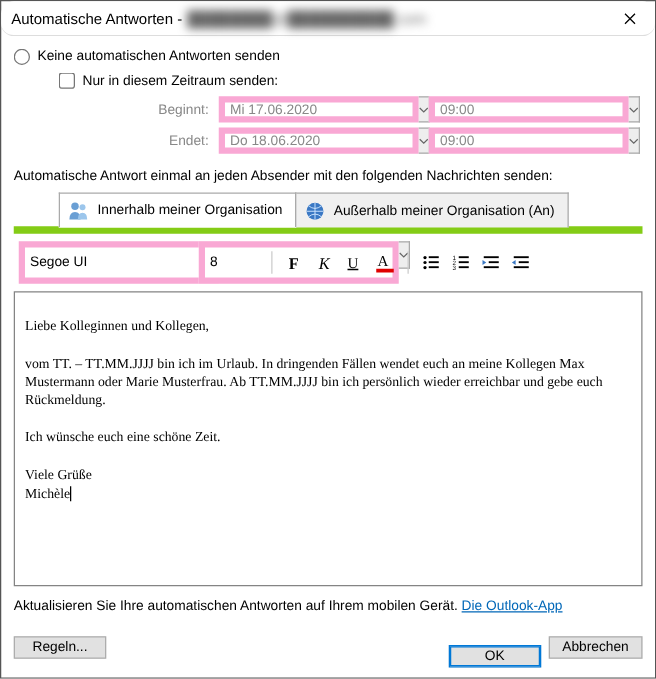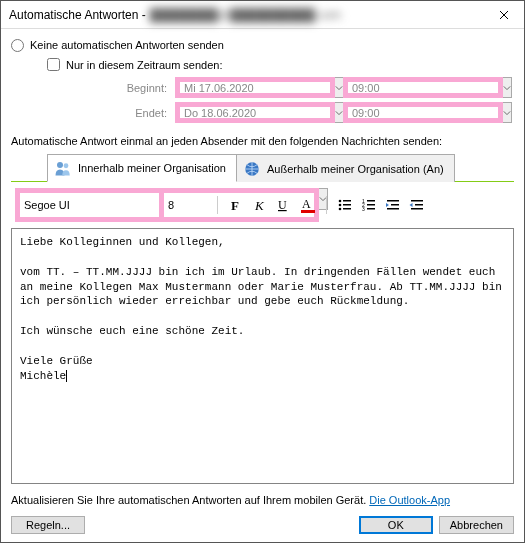--- a/index.html
+++ b/index.html
@@ -1,54 +1,54 @@
 <!DOCTYPE html>
 <html><head>
 <meta charset="utf-8">
 <style>
   * { box-sizing: border-box; }
   html, body { margin:0; padding:0; font-family: "Segoe UI", Tahoma, sans-serif; font-size:11px; background:#fff; color:#000; }
   .window { width:525px; height:543px; border:1px solid #555; display:flex; flex-direction:column; background:#fff; }
-  .titlebar { height:28px; display:flex; align-items:center; justify-content:space-between; padding:0 0 0 8px; background:#fff; border-bottom:1px solid #ddd; }
+  .titlebar { height:28px; display:flex; align-items:center; justify-content:space-between; padding:0 0 0 8px; background:#fff; border-bottom:1px solid #ddd;border-radius:10px; }
   .titlebar-title { font-size:12px; display:flex; align-items:center; gap:4px; }
   .blur { filter: blur(4px); color:#666; }
   .titlebar-close { width:40px; height:28px; display:flex; align-items:center; justify-content:center; }
   .body { padding:8px 10px 8px 10px; flex:1; display:flex; flex-direction:column; }
   .radiogroup { margin-bottom:2px; }
   .radioline { display:flex; align-items:flex-start; gap:6px; padding:2px 0; }
   input[type=radio], input[type=checkbox] { margin:0; }
   .indent { margin-left:36px; }
   .checkline { display:flex; align-items:flex-end; gap:6px; padding:2px 0; }
   .tgrid { display:grid; grid-template-columns: 62px 160px 60px; gap:4px 8px; align-items:center; margin-left:58px; margin-top:4px; }
   .tgrid label { text-align:right; color:#888; }
   .combo { display:flex; }
   .combo input { flex:1; height:21px; border:5px solid #f9a8d4; padding:0 4px; font-size:11px; font-family:inherit; background:#fff; }
   .combo input:disabled { background:#fff; color:#888; }
   .combo .arrow { width:18px; height:21px; border:1px solid #a9a9a9; border-left:none; display:flex; align-items:center; justify-content:center; background:#eee; }
   .combo .arrow svg { width:8px; height:8px; }
   .sectionlabel { margin:12px 0 6px 0; }
-  .tabs { display:flex; border-bottom:1px solid #84cc16;padding-left:36px; }
+  .tabs { display:flex; border-bottom:6px solid #84cc16;padding-left:36px; }
   .tab { display:flex; align-items:center; gap:6px; padding:4px 10px 4px 6px; border:1px solid #aaa; border-bottom:none; background:#f0f0f0; position:relative; top:1px; margin-right:-1px; }
   .tab.active { background:#fff; border-bottom:1px solid #fff; z-index:2; }
   .tab-icon { width:18px; height:18px; }
   .toolbar { display:flex; align-items:center; gap:4px; padding:6px 4px; }
   .toolbar .combo input { height:34px; }
   .toolbar .combo .arrow { height:22px; }
   .tb-divider { width:1px; height:18px; background:#ccc; margin:0 4px; }
   .tb-btn { width:20px; height:20px; display:flex; align-items:center; justify-content:center; border:1px solid transparent; }
   .tb-btn svg { width:16px; height:16px; }
-  .editor { border:1px solid #848484; flex:1; padding:6px 8px; font-size:11px; line-height:1.35; overflow:auto; min-height:180px; background:#fff; white-space:pre-wrap; font-family:Liberation Mono, monospace; }
+  .editor { border:1px solid #848484; flex:1; padding:20px 8px; font-size:11px; line-height:1.35; overflow:auto; min-height:180px; background:#fff; white-space:pre-wrap; font-family:Liberation Serif, serif; }
   .cursor { border-left:1px solid #000; animation:blink 1s step-end infinite; display:inline-block; height:12px; vertical-align:text-bottom; }
   @keyframes blink { 50% { border-color:transparent; } }
   .bottomnote { margin:10px 0; }
   .bottomnote a { color:#0067b8; text-decoration:underline; }
   .buttonrow { display:flex; gap:6px; align-items:center; margin-top:auto; }
   .buttonrow .spacer { flex:1; }
   button.win { min-width:74px; height:18px; font-size:11px; font-family:inherit; background:#e1e1e1; border:1px solid #adadad; padding:0 10px; }
-  button.win.default { border:1px solid #0078d7; box-shadow:0 0 0 1px #0078d7 inset; }
+  button.win.default { border:1px solid #0078d7; box-shadow:0 0 0 1px #0078d7 inset;margin-top:15px; }
   .font-color-ico { position:relative; width:16px; height:16px; }
   .font-color-ico .bar { position:absolute; bottom:0; left:1px; right:1px; height:3px; background:#e00000; }
 </style>
 </head>
 <body>
 
 <div class="window">
 
   <div class="titlebar">
     <div class="titlebar-title">

